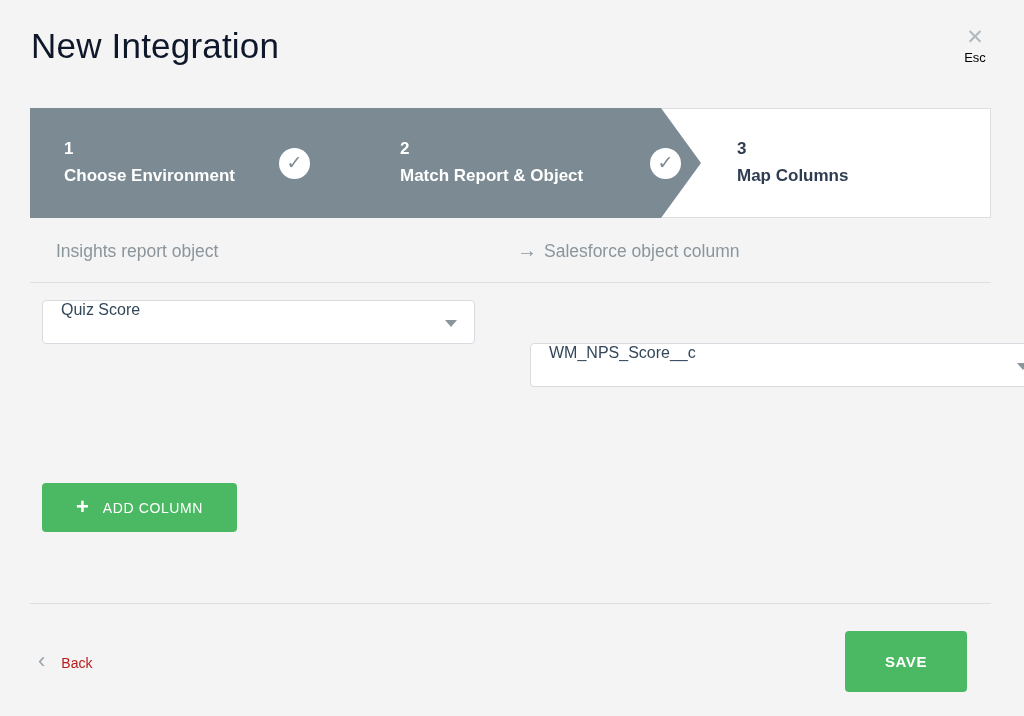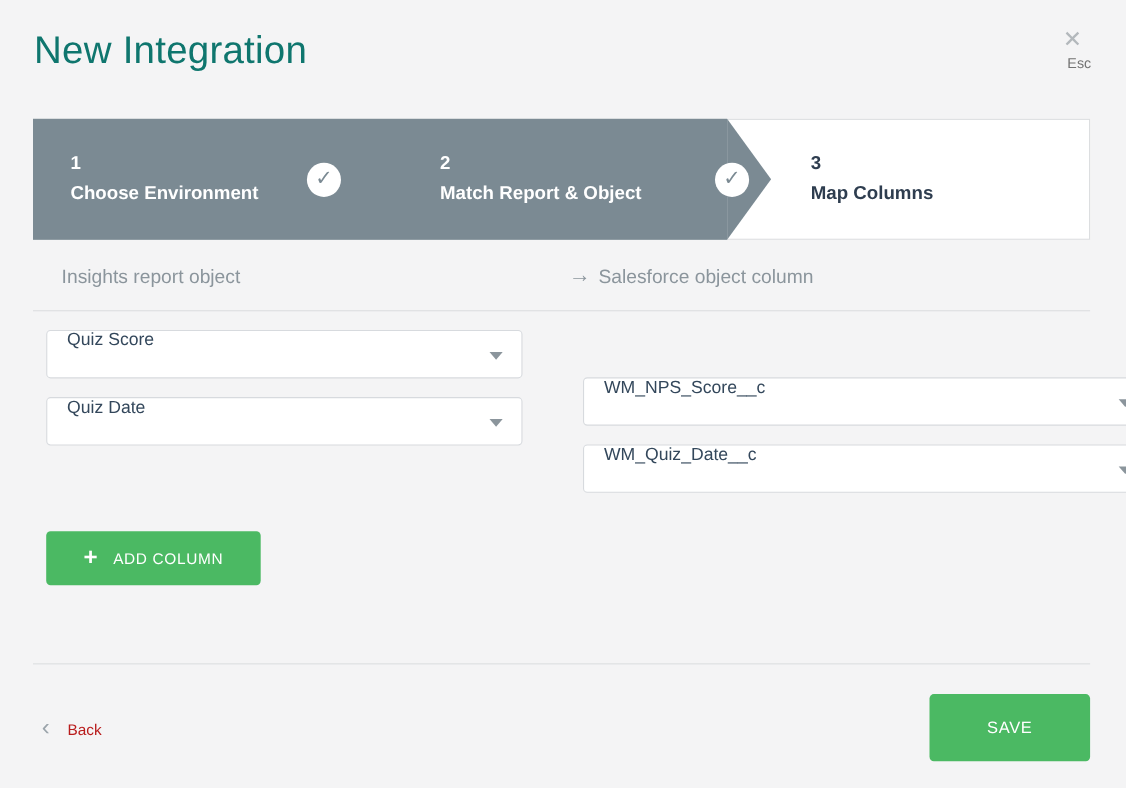--- a/index.html
+++ b/index.html
@@ -7,28 +7,28 @@
   body {
     font-family: "Liberation Sans", "DejaVu Sans", sans-serif;
     background: #f4f4f5;
     color: #2e3d4f;
   }
   .modal { position: relative; width: 1024px; height: 716px; }
 
   
   .modal-title {
     position: absolute; left: 31px; top: 26px;
-    font-size: 35px; font-weight: 300; color: #0f766e; letter-spacing: 0.2px;
+    font-size: 35px; font-weight: 300; color: #0f172a; letter-spacing: 0.2px;
   }
   .close-wrap {
     position: absolute; right: 32px; top: 26px; text-align: center;
     cursor: pointer; width: 34px;
   }
   .close-x { font-size: 21px; color: #b3b8bc; line-height: 22px; font-weight: 400; }
-  .close-esc { font-size: 13px; color: #737373; margin-top: 2px; text-align: right; }
+  .close-esc { font-size: 13px; color: #000000; margin-top: 2px; }
 
   
   .wizard {
     position: absolute; left: 30px; top: 108px; width: 961px; height: 110px;
     background: #ffffff; border: 1px solid #dcdee0;
   }
   .wizard-gray {
     position: absolute; left: -1px; top: -1px; width: 631px; height: 110px;
     background: #7b8a93;
   }
@@ -102,23 +102,23 @@
   .add-label { font-size: 14px; font-weight: normal; letter-spacing: 0.6px; }
 
   
   .back-link {
     position: absolute; left: 38px; top: 648px; height: 30px;
     display: flex; align-items: center; gap: 16px; cursor: pointer;
   }
   .back-chevron { font-size: 22px; color: #9ba4ab; line-height: 1; transform: translateY(-2px); }
   .back-label { font-size: 14px; color: #b91c1c; }
   .save-btn {
-    position: absolute; left: 845px; top: 631px; width: 146px; height: 61px;
+    position: absolute; left: 845px; top: 631px; width: 122px; height: 61px;
     background: #4bb963; border: none; border-radius: 4px; cursor: pointer;
-    color: #ffffff; font-size: 15px; font-weight: normal; letter-spacing: 0.6px;
+    color: #ffffff; font-size: 15px; font-weight: bold; letter-spacing: 0.6px;
     font-family: "Liberation Sans", "DejaVu Sans", sans-serif;
   }
 </style>
 </head>
 <body>
 
 <div class="modal">
 
   <div class="modal-title">New Integration</div>
 
@@ -173,30 +173,20 @@
       <div class="dropdown dd-left">
         <span class="dd-value">Quiz Score</span>
         <span class="dd-caret"></span>
       </div>
       <div class="dropdown dd-right">
         <span class="dd-value">WM_NPS_Score__c</span>
         <span class="dd-caret"></span>
       </div>
     </div>
 
-    <div class="map-row">
-      <div class="dropdown dd-left">
-        <span class="dd-value">Quiz Date</span>
-        <span class="dd-caret"></span>
-      </div>
-      <div class="dropdown dd-right">
-        <span class="dd-value">WM_Quiz_Date__c</span>
-        <span class="dd-caret"></span>
-      </div>
-    </div>
 
 
   </div>
 
   <button class="add-btn">
     <span class="add-plus">+</span>
     <span class="add-label">ADD COLUMN</span>
   </button>
 
   <div class="divider divider-bottom"></div>

